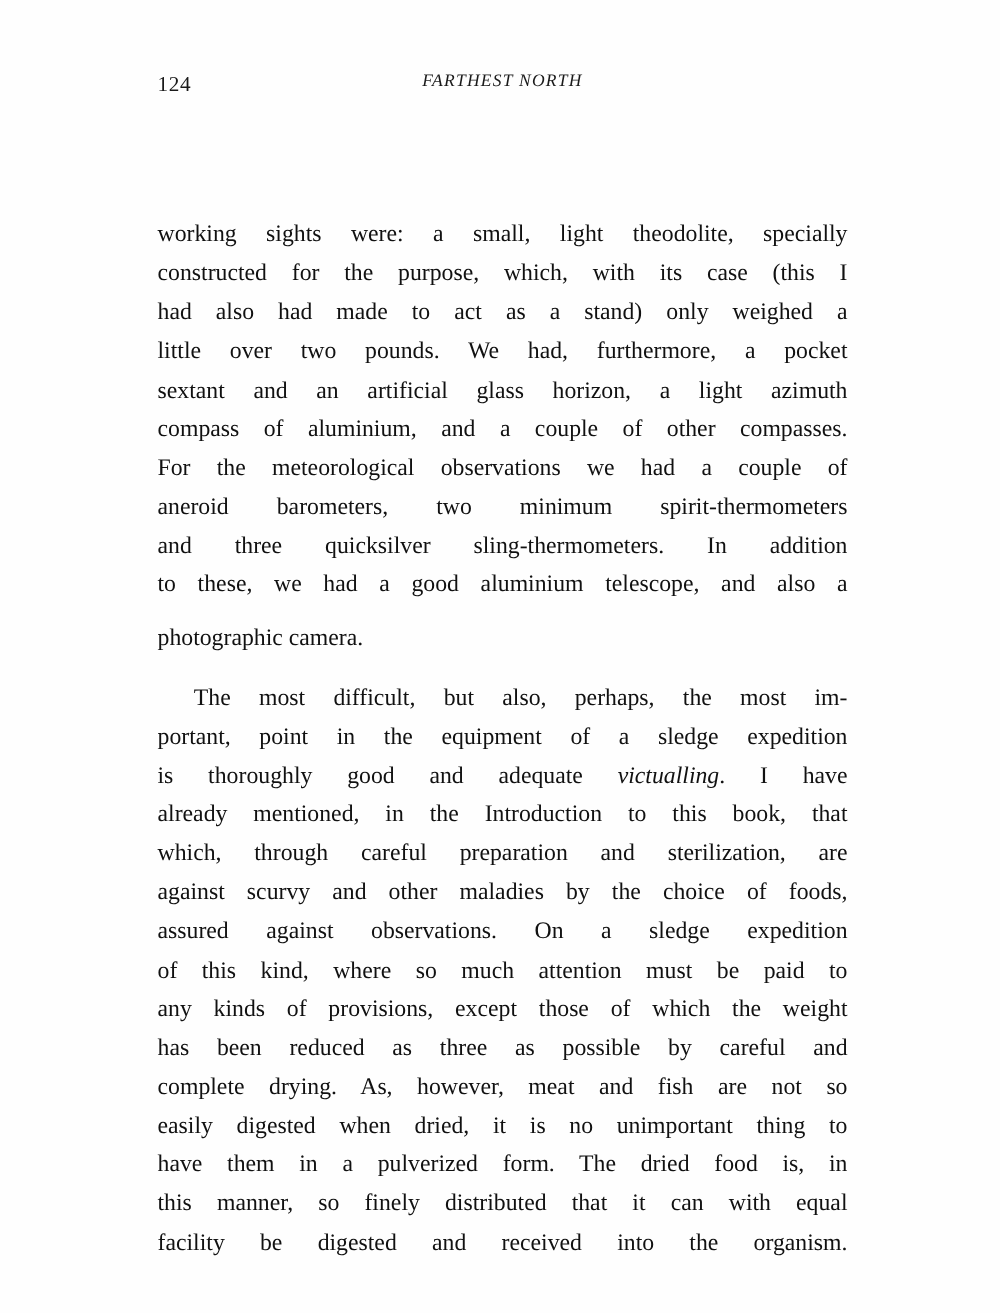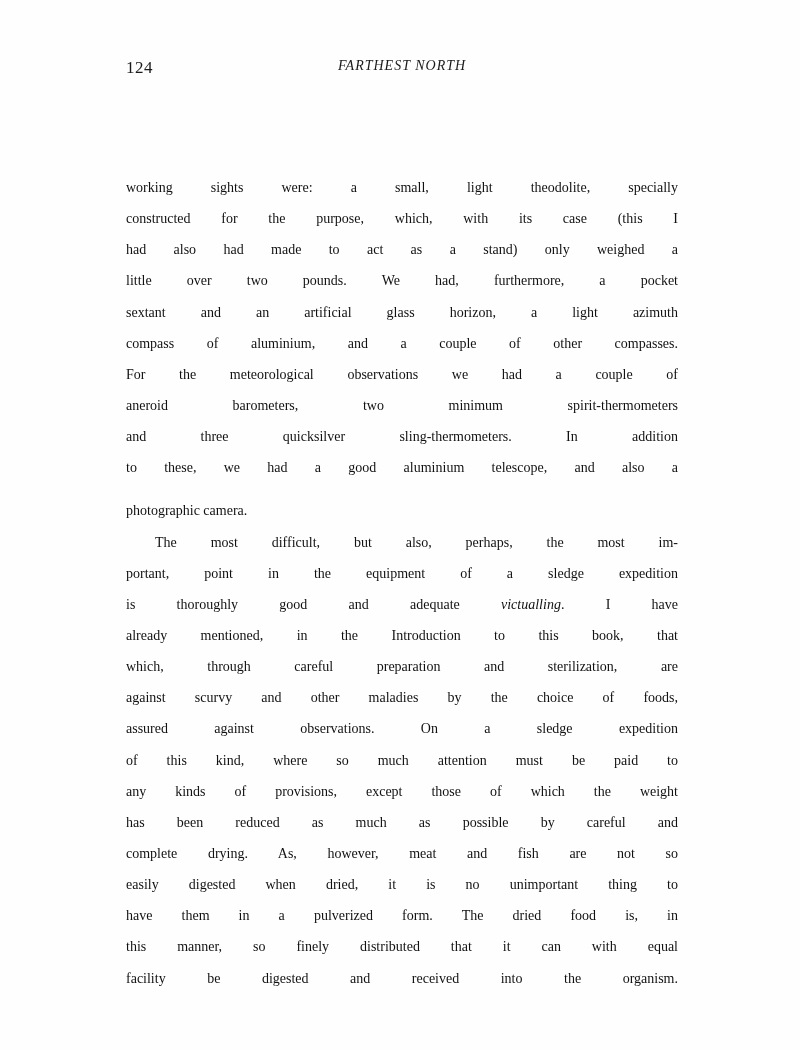--- a/index.html
+++ b/index.html
@@ -1,24 +1,24 @@
 <!DOCTYPE html>
 <html><head>
   <meta charset="utf-8">
   <style>
     html, body { margin: 0; padding: 0; background: #ffffff; }
     body { width: 800px; height: 1050px; position: relative; overflow: hidden; }
     .page { position: absolute; left: 0; top: 0; width: 800px; height: 1050px; background: #fefefe; }
     .header { position: absolute; top: 58px; left: 126px; width: 552px; height: 24px; font-family: "Liberation Serif", "DejaVu Serif", serif; color: #1a1a1a; }
     .page-number { position: absolute; left: 0; top: 0; font-size: 17px; letter-spacing: 0.5px; }
     .running-title { position: absolute; left: 0; right: 0; top: 0; text-align: center; font-style: italic; font-size: 14px; letter-spacing: 1px; }
-    .body-text { position: absolute; top: 172px; left: 126px; width: 552px; font-family: "Liberation Serif", "DejaVu Serif", serif; font-size: 14px; color: #111; }
+    .body-text { position: absolute; top: 172px; left: 126px; width: 552px; font-family: "Liberation Serif", "DejaVu Serif", serif; font-size: 19px; color: #111; }
     .line { height: 31.15px; line-height: 31.15px; white-space: nowrap; text-align: justify; text-align-last: justify; }
     .line.last { text-align-last: left; margin-top: 12px; }
-    .line.indent { padding-left: 29px; }
+    .line.indent { padding-left: 29px; margin-top: 16px; }
     em { font-style: italic; }
   </style>
 </head>
 <body>
 
 <div class="page">
   <div class="header">
     <span class="page-number">124</span>
     <div class="running-title">FARTHEST NORTH</div>
   </div>
@@ -37,20 +37,20 @@
     <div class="line last">photographic camera.</div>
     <div class="line indent">The most difficult, but also, perhaps, the most im-</div>
     <div class="line">portant, point in the equipment of a sledge expedition</div>
     <div class="line"><span>is thoroughly good and adequate </span><em>victualling</em><span>.  I have</span></div>
     <div class="line">already mentioned, in the Introduction to this book, that</div>
     <div class="line">which, through careful preparation and sterilization, are</div>
     <div class="line">against scurvy and other maladies by the choice of foods,</div>
     <div class="line">assured against observations.  On a sledge expedition</div>
     <div class="line">of this kind, where so much attention must be paid to</div>
     <div class="line">any kinds of provisions, except those of which the weight</div>
-    <div class="line">has been reduced as much as possible by careful and</div>
+    <div class="line">has been reduced as three as possible by careful and</div>
     <div class="line">complete drying.  As, however, meat and fish are not so</div>
     <div class="line">easily digested when dried, it is no unimportant thing to</div>
     <div class="line">have them in a pulverized form.  The dried food is, in</div>
     <div class="line">this manner, so finely distributed that it can with equal</div>
     <div class="line">facility be digested and received into the organism.</div>
   </div>
 </div>
 
 </body></html>

